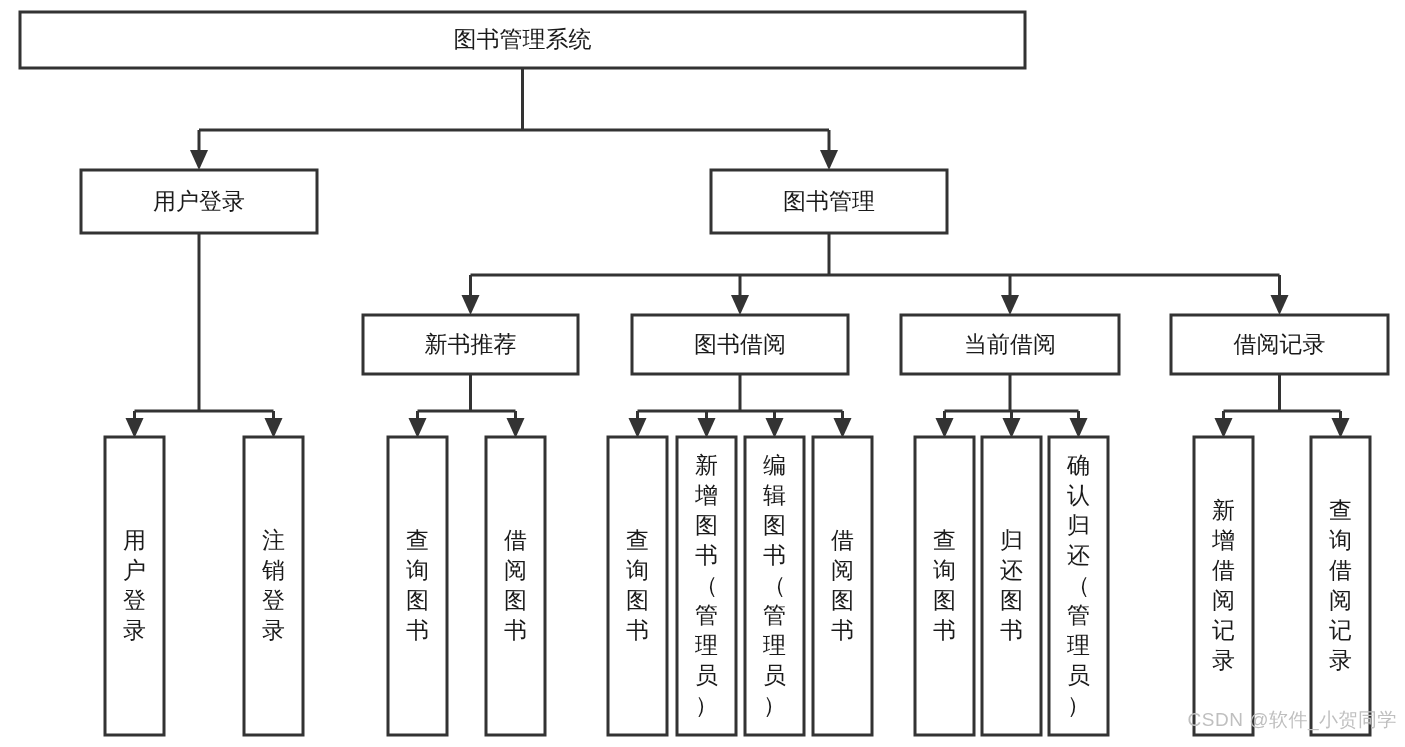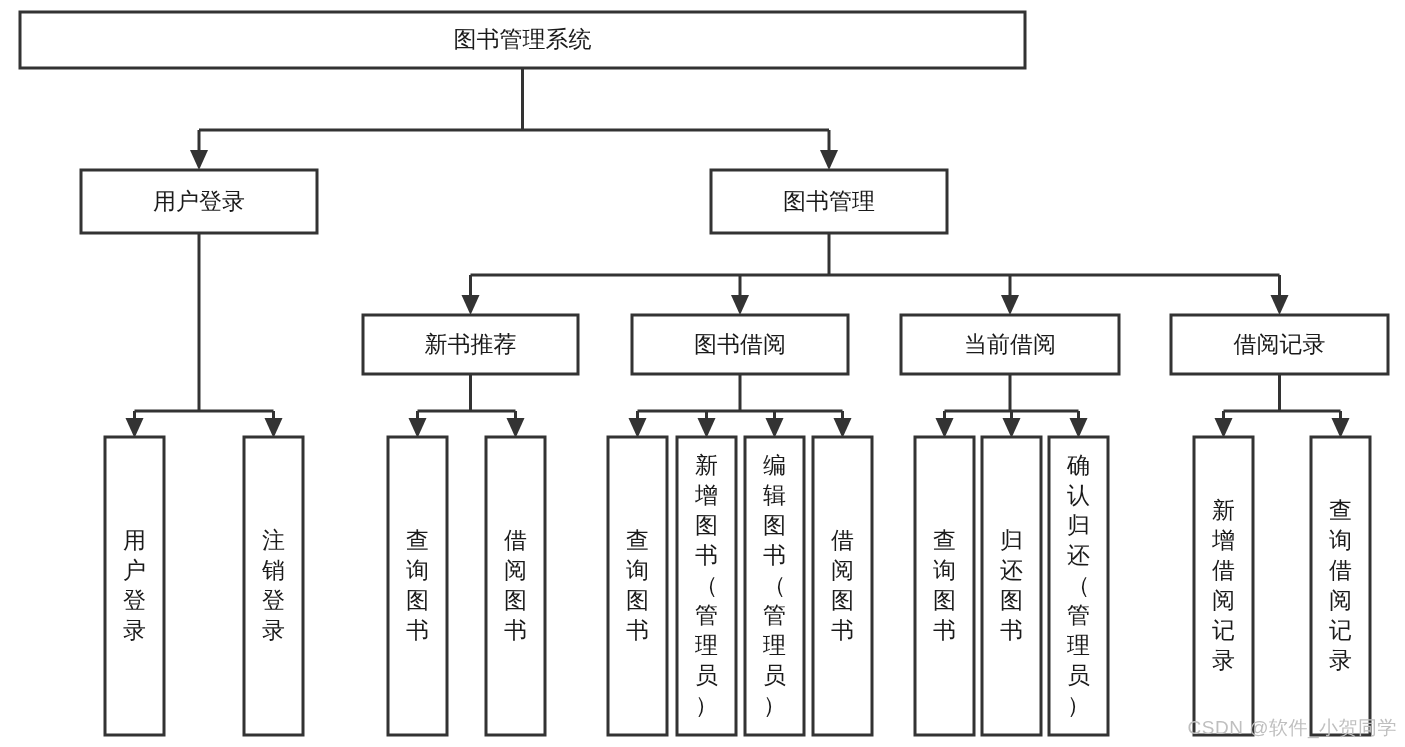--- a/index.html
+++ b/index.html
@@ -29,21 +29,21 @@
     text-anchor:middle;
   }
   .edge{
     stroke:#333333;
     stroke-width:3;
     fill:none;
   }
   .arrow-head{fill:#333333;}
   .watermark{
     position:absolute;
-    right:8px;bottom:6px;
+    right:8px;bottom:14px;
     font-family:"Liberation Sans","DejaVu Sans",sans-serif;
     font-size:19px;
     color:#bfbfbf;
     white-space:nowrap;
     letter-spacing:0.5px;
     user-select:none;
   }
 </style>
 </head>
 <body>

